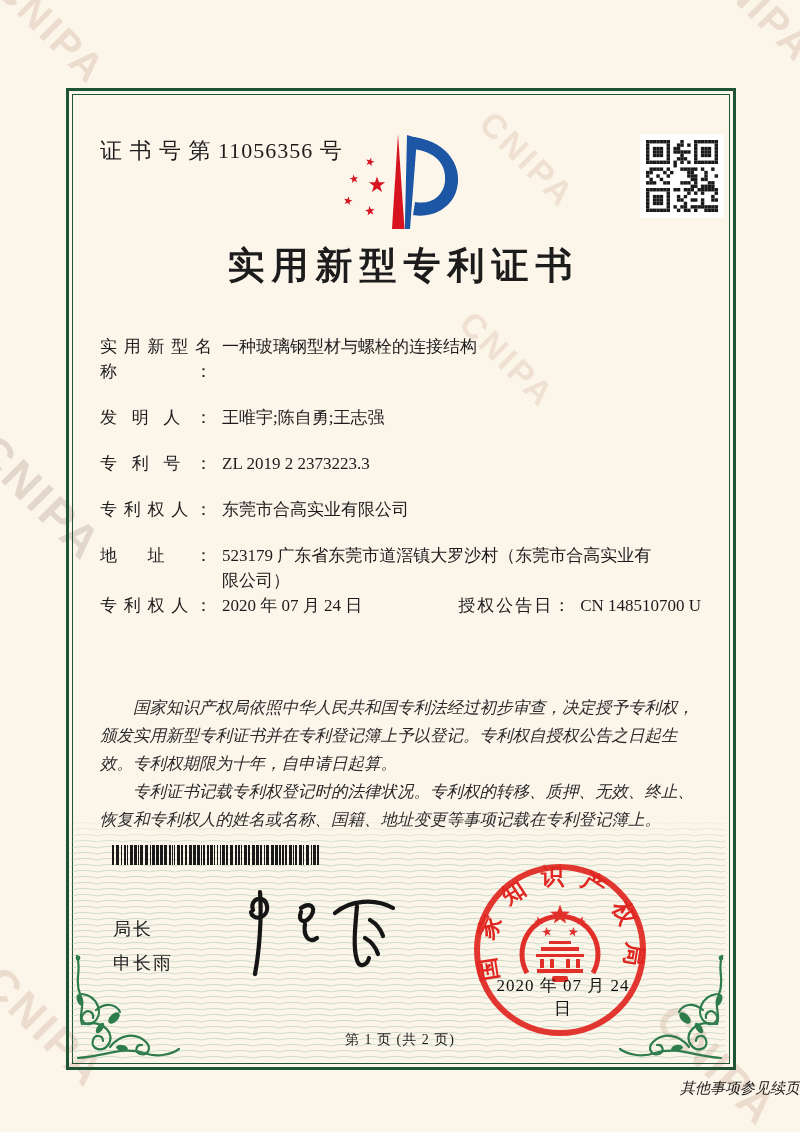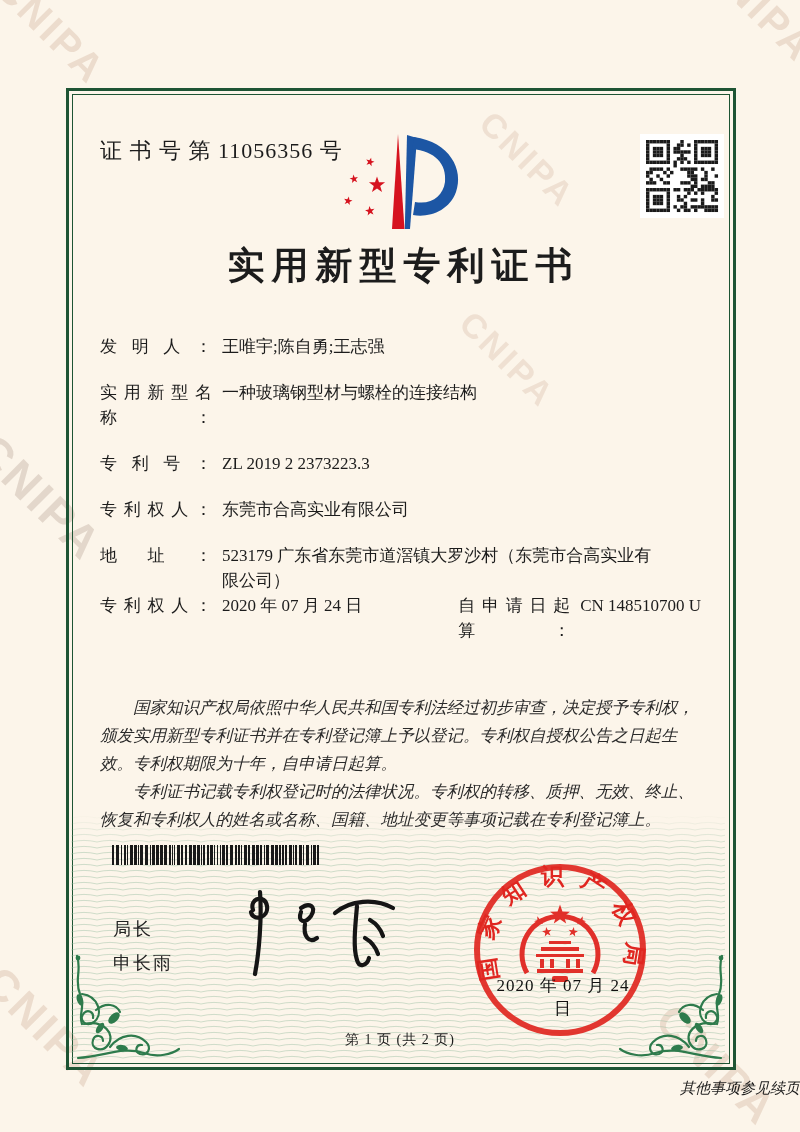--- a/index.html
+++ b/index.html
@@ -353,43 +353,43 @@
         <rect x="67.74" y="26.58" width="3.43" height="3.43"></rect>
         <rect x="71.17" y="26.58" width="3.43" height="3.43"></rect>
         <rect x="74.60" y="26.58" width="3.43" height="3.43"></rect>
       </g>
   </svg>
 
   <div class="title">实用新型专利证书</div>
 
   <div class="fields">
     <div class="row">
+      <span class="lab">实用新型名称：</span>
+      <span class="val">一种玻璃钢型材与螺栓的连接结构</span>
+    </div>
+    <div class="row">
       <span class="lab">发明人：</span>
       <span class="val">王唯宇;陈自勇;王志强</span>
-    </div>
-    <div class="row">
-      <span class="lab">实用新型名称：</span>
-      <span class="val">一种玻璃钢型材与螺栓的连接结构</span>
     </div>
     <div class="row">
       <span class="lab">专利号：</span>
       <span class="val">ZL 2019 2 2373223.3</span>
     </div>
     <div class="row">
       <span class="lab">专利权人：</span>
       <span class="val">东莞市合高实业有限公司</span>
     </div>
     <div class="row addr">
       <span class="lab">地址：</span>
       <span class="val">523179 广东省东莞市道滘镇大罗沙村（东莞市合高实业有限公司）</span>
     </div>
     <div class="row grantrow">
       <span class="lab">专利权人：</span>
       <span class="val">2020 年 07 月 24 日</span>
-      <span class="lab2">自申请日起算：</span>
+      <span class="lab2">授权公告日：</span>
       <span class="val">CN 148510700 U</span>
     </div>
   </div>
 
   <div class="body-text">
     <p>国家知识产权局依照中华人民共和国专利法经过初步审查，决定授予专利权，颁发实用新型专利证书并在专利登记簿上予以登记。专利权自授权公告之日起生效。专利权期限为十年，自申请日起算。</p>
     <p>专利证书记载专利权登记时的法律状况。专利权的转移、质押、无效、终止、恢复和专利权人的姓名或名称、国籍、地址变更等事项记载在专利登记簿上。</p>
   </div>
 
   <svg class="barcode" viewBox="0 0 208 20" preserveAspectRatio="none">

